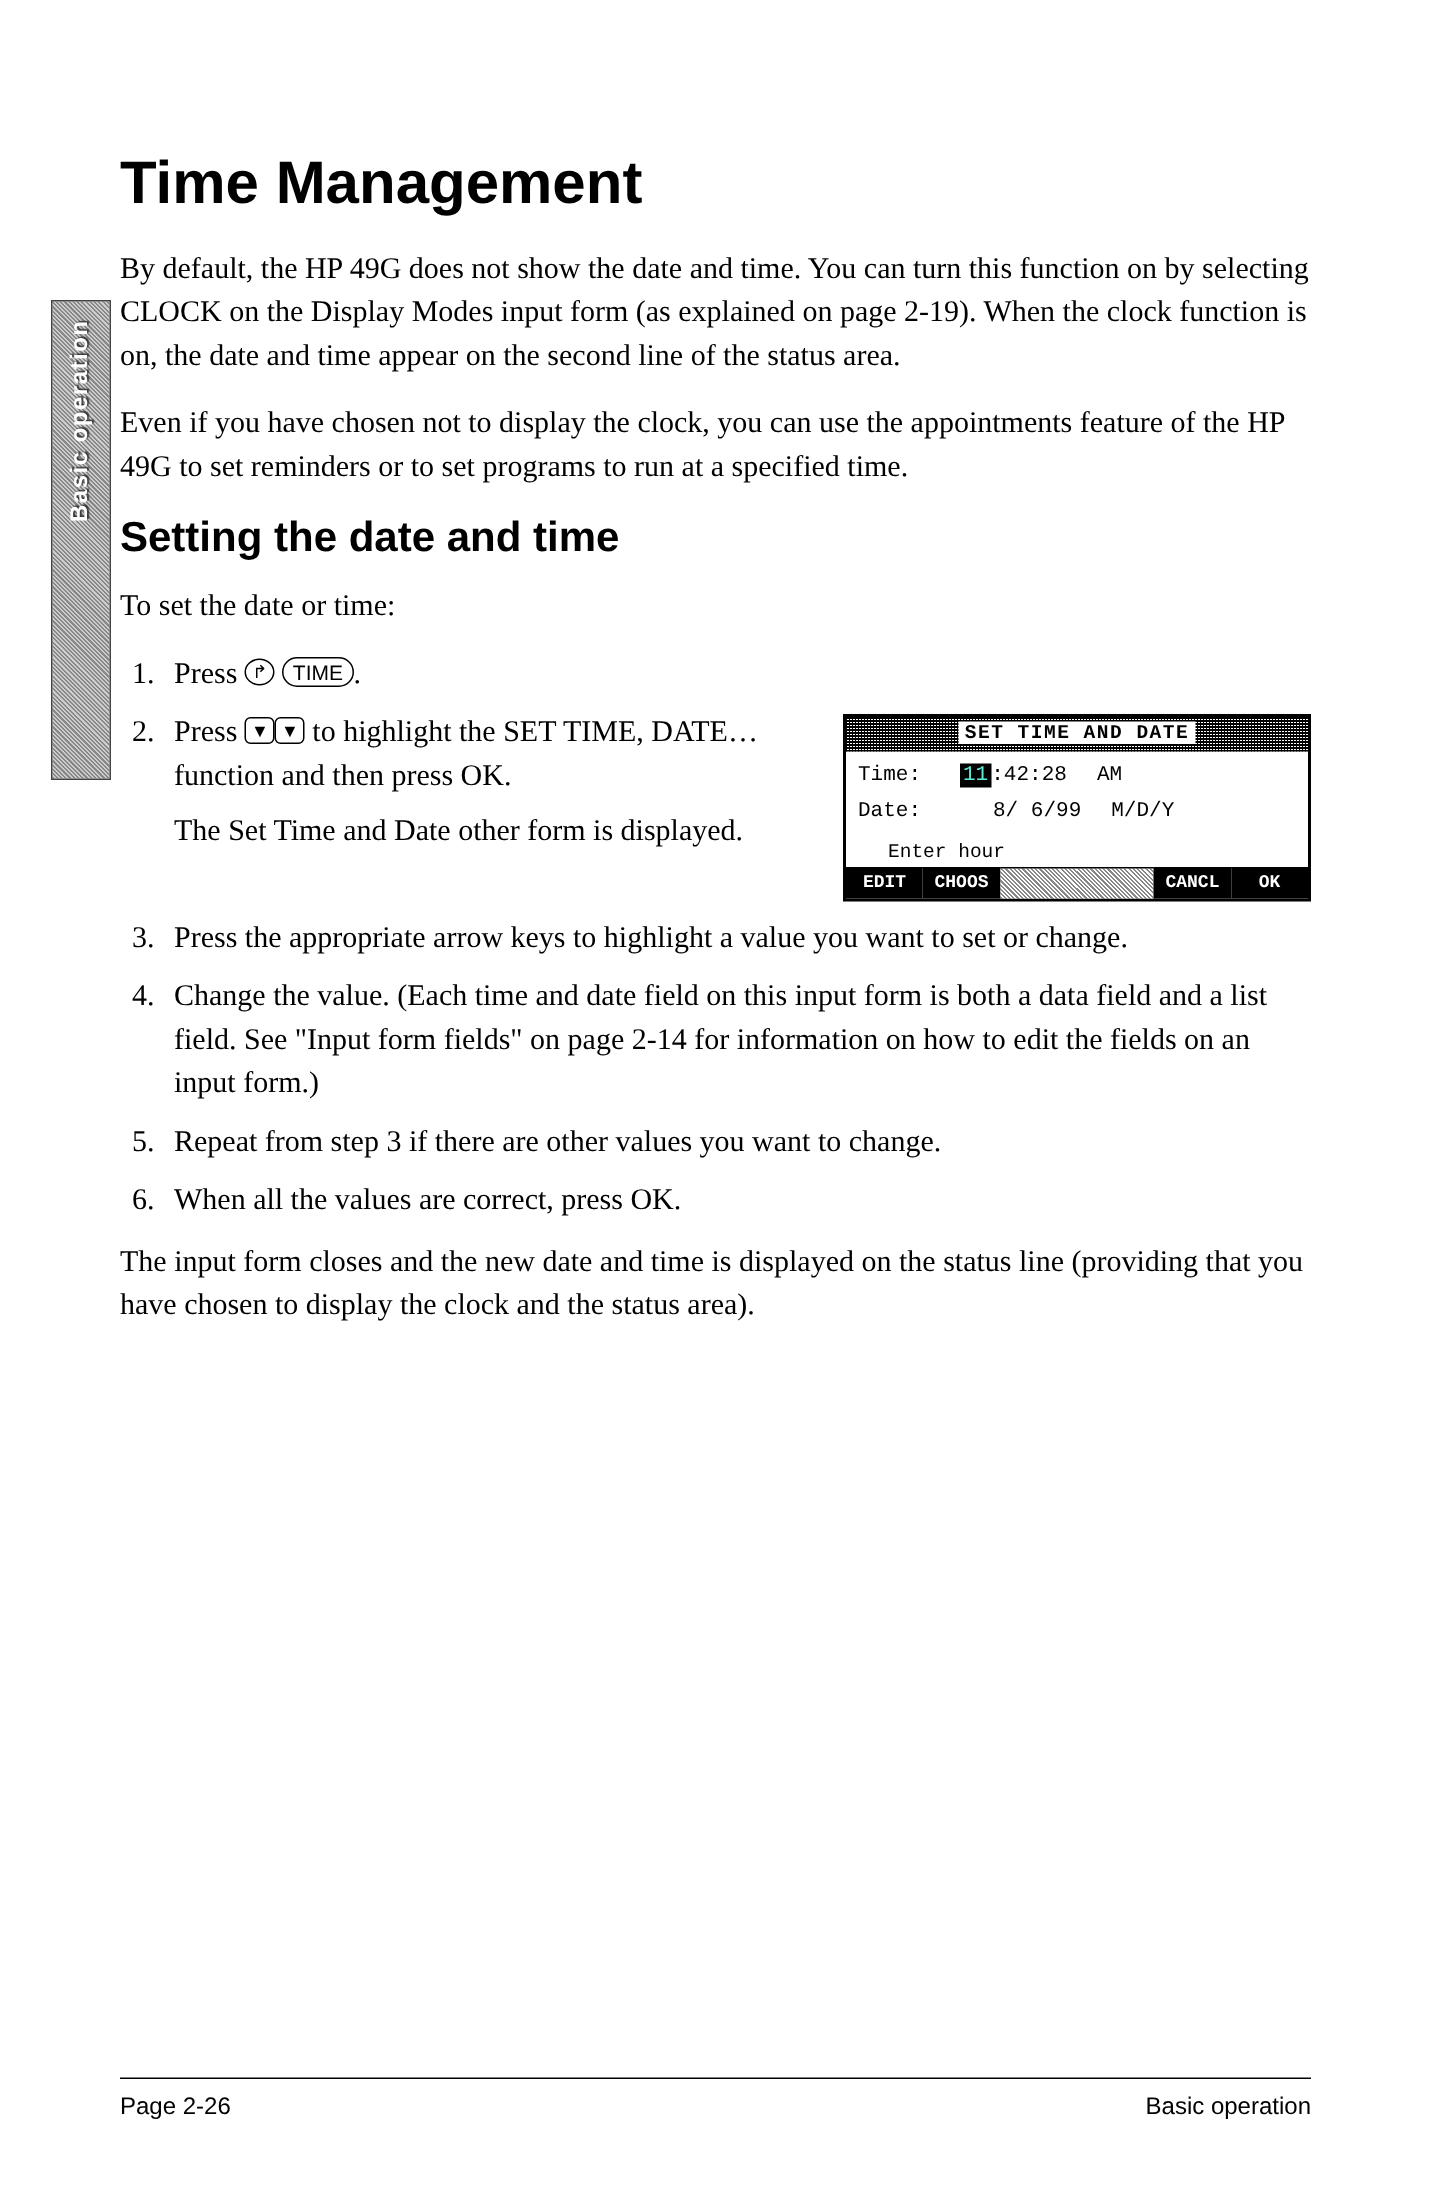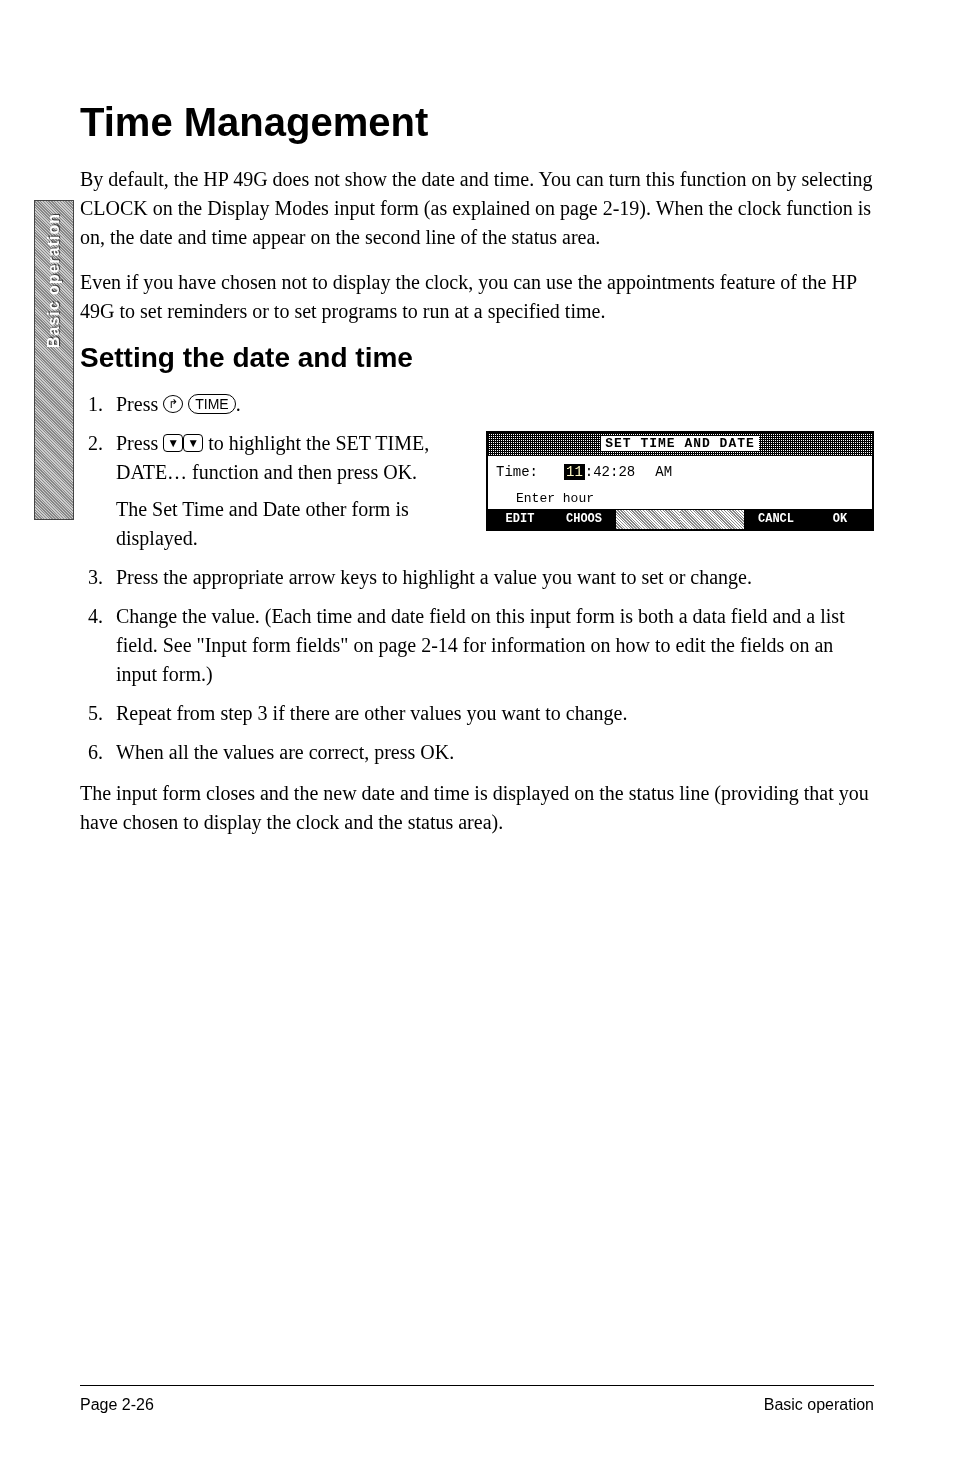--- a/index.html
+++ b/index.html
@@ -105,21 +105,21 @@
       position: relative;
       top: -2px;
     }
     .step2-wrap {
       display: flex;
       gap: 20px;
       align-items: flex-start;
     }
     .step2-text { flex: 1; }
     .calc-screen {
-      width: 388px;
+      width: 312px;
       border: 2px solid #000;
       background: #fff;
       font-family: 'Courier New', monospace;
       font-size: 14px;
       flex-shrink: 0;
       margin-top: 2px;
     }
     .calc-title {
       text-align: center;
       font-size: 13px;
@@ -138,21 +138,21 @@
       padding: 6px 8px 2px 8px;
     }
     .calc-row {
       display: flex;
       gap: 8px;
       margin-bottom: 4px;
     }
     .calc-label { width: 60px; }
     .calc-inv {
       background: #000;
-      color: #fef9c3;
+      color: #5eead4;
       padding: 0 2px;
     }
     .calc-hint {
       font-size: 13px;
       padding: 2px 8px 0 8px;
       margin-left: 20px;
     }
     .calc-menu {
       display: flex;
       font-size: 12px;
@@ -195,39 +195,45 @@
 <div class="content">
 
   <h1>Time Management</h1>
 
   <p>By default, the HP 49G does not show the date and time. You can turn this function on by selecting CLOCK on the Display Modes input form (as explained on page 2-19). When the clock function is on, the date and time appear on the second line of the status area.</p>
 
   <p>Even if you have chosen not to display the clock, you can use the appointments feature of the HP 49G to set reminders or to set programs to run at a specified time.</p>
 
   <h2>Setting the date and time</h2>
 
+  <p>To set the date or time:</p>
 
   <ol>
     <li>
       <span>Press </span><span class="key-oval">↱</span>
       <span class="key-rounded">TIME</span><span>.</span>
     </li>
     <li>
       <div class="step2-wrap">
         <div class="step2-text">
           <span>Press </span><span class="key-box-v">▼</span><span class="key-box-v">▼</span><span> to highlight the </span><span class="sc">SET TIME, DATE…</span><span> function and then press </span><span class="sc">OK</span><span>.</span>
           <p style="margin-top:8px;margin-bottom:0">The Set Time and Date other form is displayed.</p>
         </div>
         <div class="calc-screen">
           <div class="calc-title"><span>SET TIME AND DATE</span></div>
           <div class="calc-body">
             <div class="calc-row">
               <span class="calc-label">Time:</span>
               <span><span class="calc-inv">11</span><span>:42</span><span>:28</span></span>
               <span style="margin-left:12px">AM</span>
+            </div>
+            <div class="calc-row">
+              <span class="calc-label">Date:</span>
+              <span style="margin-left:22px"><span>8</span><span>/ 6</span><span>/99</span></span>
+              <span style="margin-left:12px">M/D/Y</span>
             </div>
           </div>
           <div class="calc-hint">Enter hour</div>
           <div class="calc-menu">
             <div class="on">EDIT</div>
             <div class="on">CHOOS</div>
             <div class="off">.</div>
             <div class="off">.</div>
             <div class="on">CANCL</div>
             <div class="on">OK</div>

